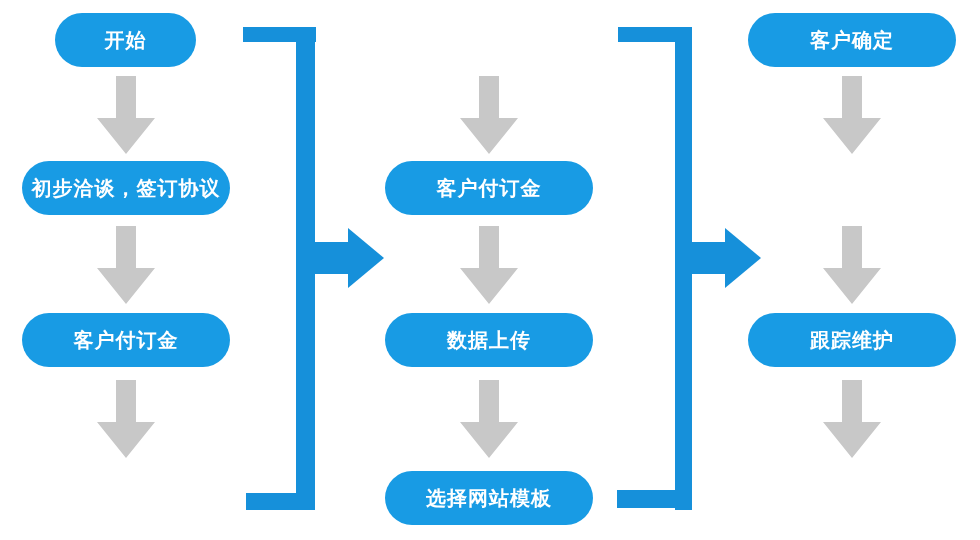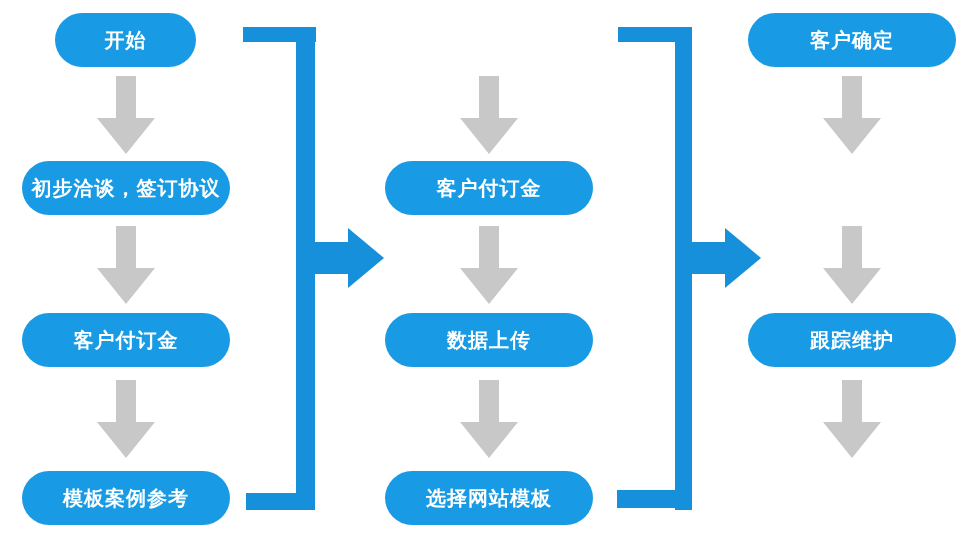--- a/index.html
+++ b/index.html
@@ -69,23 +69,20 @@
 
   <div class="node narrow c1 r1">
     <span>开始</span>
   </div>
   <div class="node c1 r2">
     <span>初步洽谈，签订协议</span>
   </div>
   <div class="node c1 r3">
     <span>客户付订金</span>
   </div>
-  <div class="node c1 r4">
-    <span>模板案例参考</span>
-  </div>
 
   <div class="node c2 r2">
     <span>客户付订金</span>
   </div>
   <div class="node c2 r3">
     <span>数据上传</span>
   </div>
   <div class="node c2 r4">
     <span>选择网站模板</span>
   </div>

